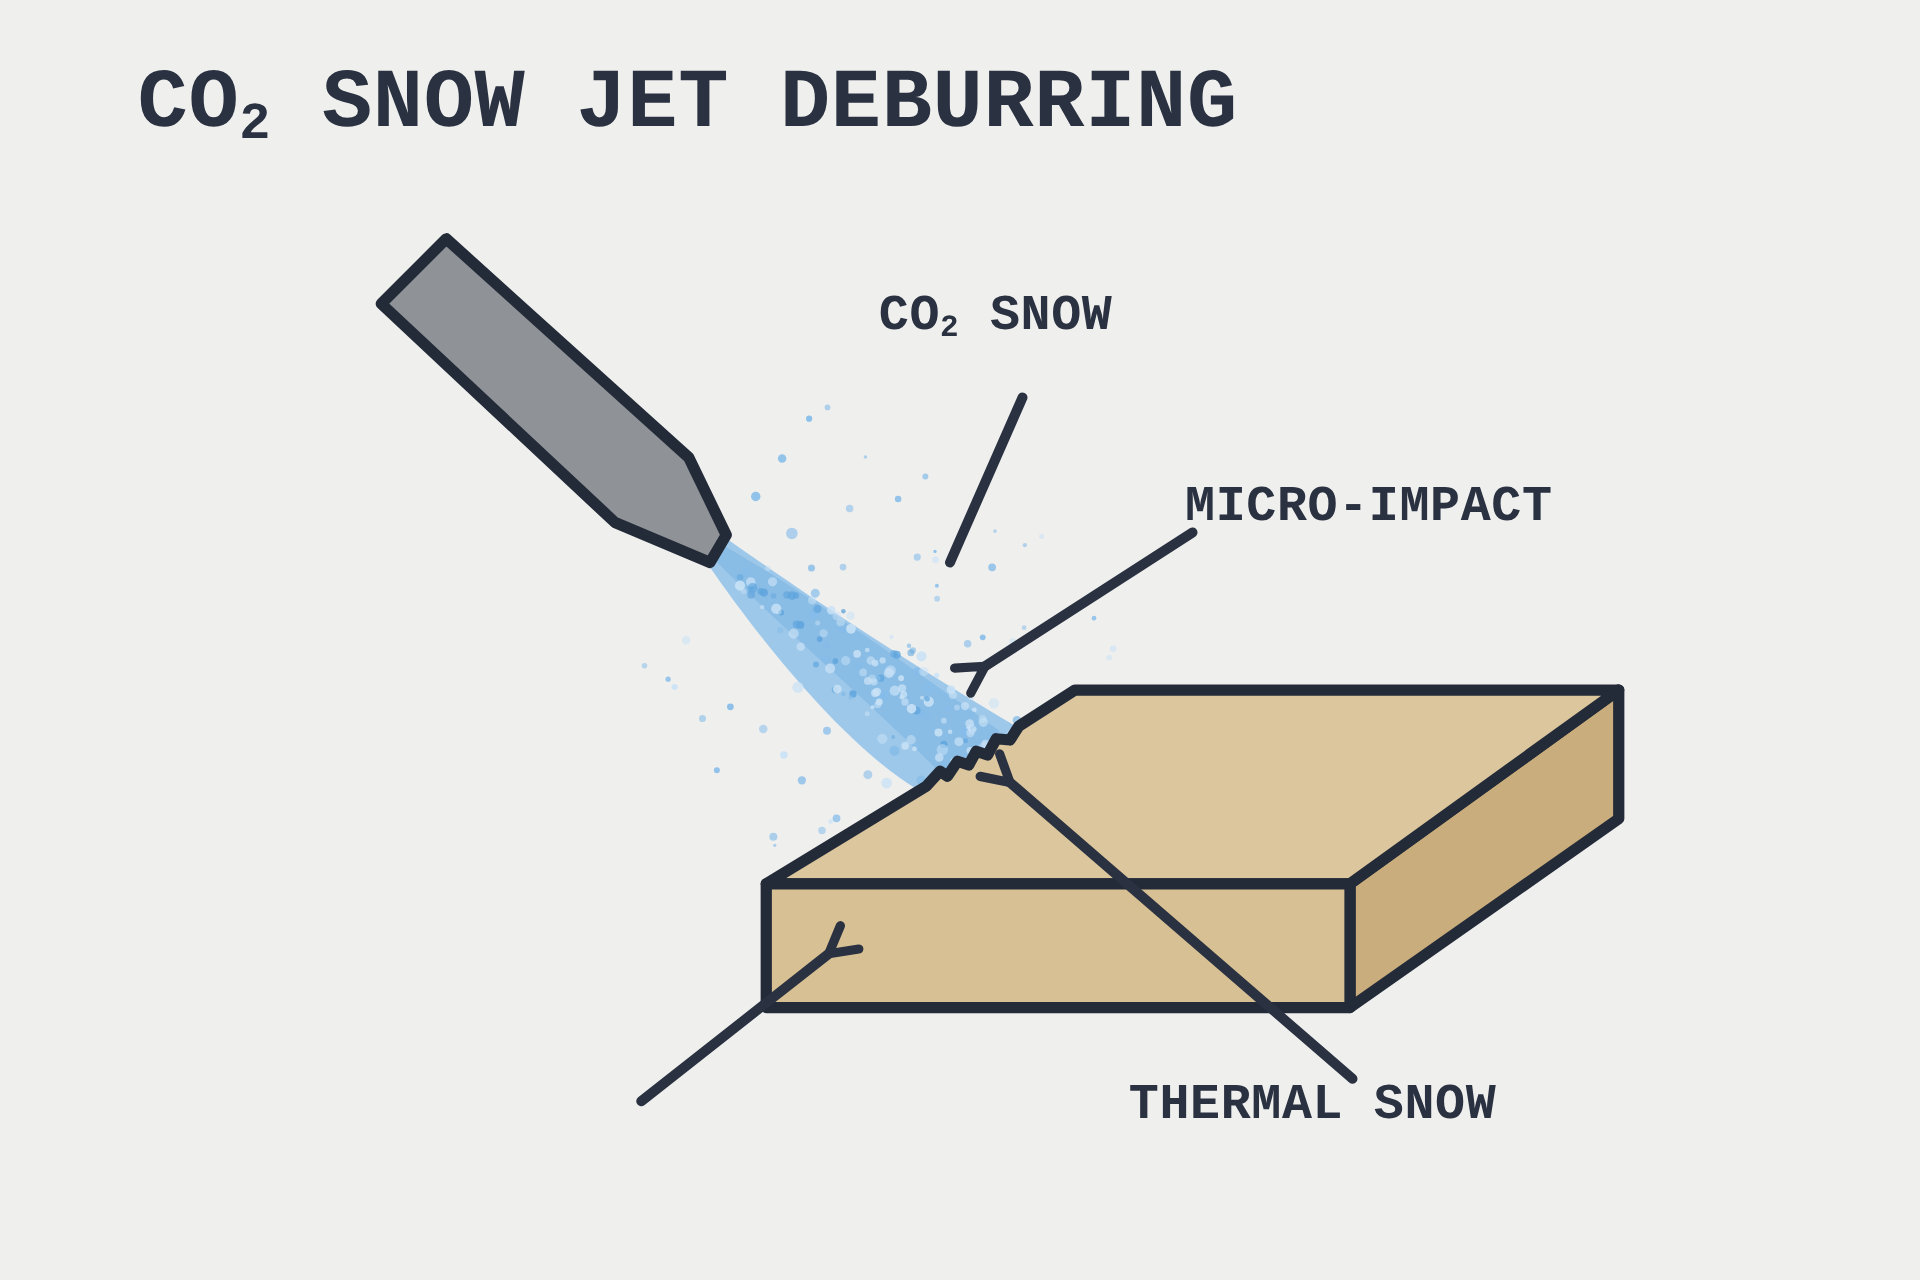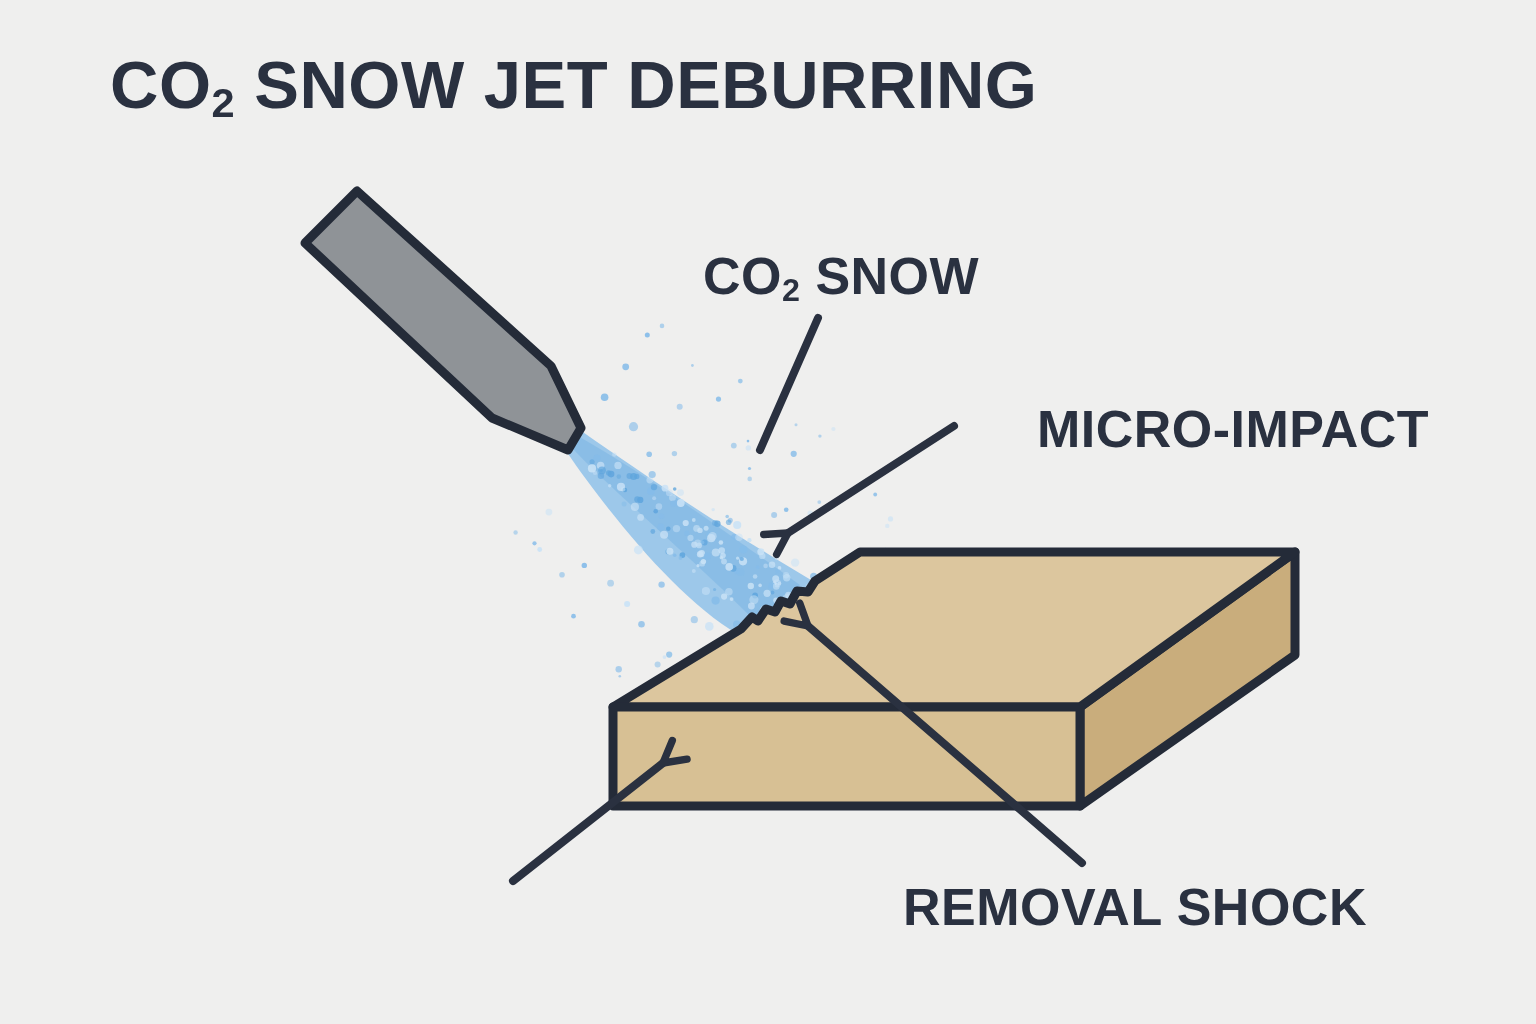--- a/index.html
+++ b/index.html
@@ -1,32 +1,32 @@
 <!DOCTYPE html>
 <html style="--bg: #efefee; --ink: #2a3140;"><head>
 <meta charset="utf-8">
 <style>
   html,body{margin:0;padding:0;background:var(--bg,#efefee);}
   .stage{
     position:relative;width:1536px;height:1024px;overflow:hidden;
     background:var(--bg,#efefee);
-    font-family:Liberation Sans, sans-serif;
+    font-family:Liberation Mono, monospace;
   }
   .title{
     position:absolute;left:110px;top:46px;margin:0;
     font-size:67px;font-weight:700;letter-spacing:.5px;
     color:var(--ink,#2a3140);white-space:nowrap;
   }
   .sub{font-size:.62em;vertical-align:-.22em;}
   .label{
-    position:absolute;font-weight:700;font-size:52px;letter-spacing:.5px;
-    color:var(--ink,#2a3140);line-height:1.16;white-space:nowrap;margin-top:15px;
+    position:absolute;font-weight:700;font-size:40px;letter-spacing:.5px;
+    color:var(--ink,#2a3140);line-height:1.16;white-space:nowrap;
   }
   .label-co2{left:703px;top:231px;}
-  .label-micro{left:929px;top:384px;width:500px;text-align:right;}
+  .label-micro{left:948px;top:384px;width:500px;text-align:left;}
   .label-thermal{left:903px;top:862px;}
   .label-peek{left:283px;top:888px;}
   svg.scene{position:absolute;left:0;top:0;display:block;}
 </style>
 </head>
 <body>
 
 <div class="stage">
 
   <svg class="scene" width="1536" height="1024" viewBox="0 0 1536 1024" aria-hidden="true">
@@ -280,16 +280,16 @@
   </svg>
 
   <h1 class="title"><span>CO</span><span class="sub">2</span><span> SNOW JET DEBURRING</span></h1>
 
   <div class="label label-co2"><span>CO</span><span class="sub">2</span><span> SNOW</span></div>
 
   <div class="label label-micro">
     <div>MICRO-IMPACT</div>
   </div>
 
-  <div class="label label-thermal">REMOVAL SHOCK</div>
+  <div class="label label-thermal">THERMAL SNOW</div>
 
 
 </div>
 
 </body></html>

